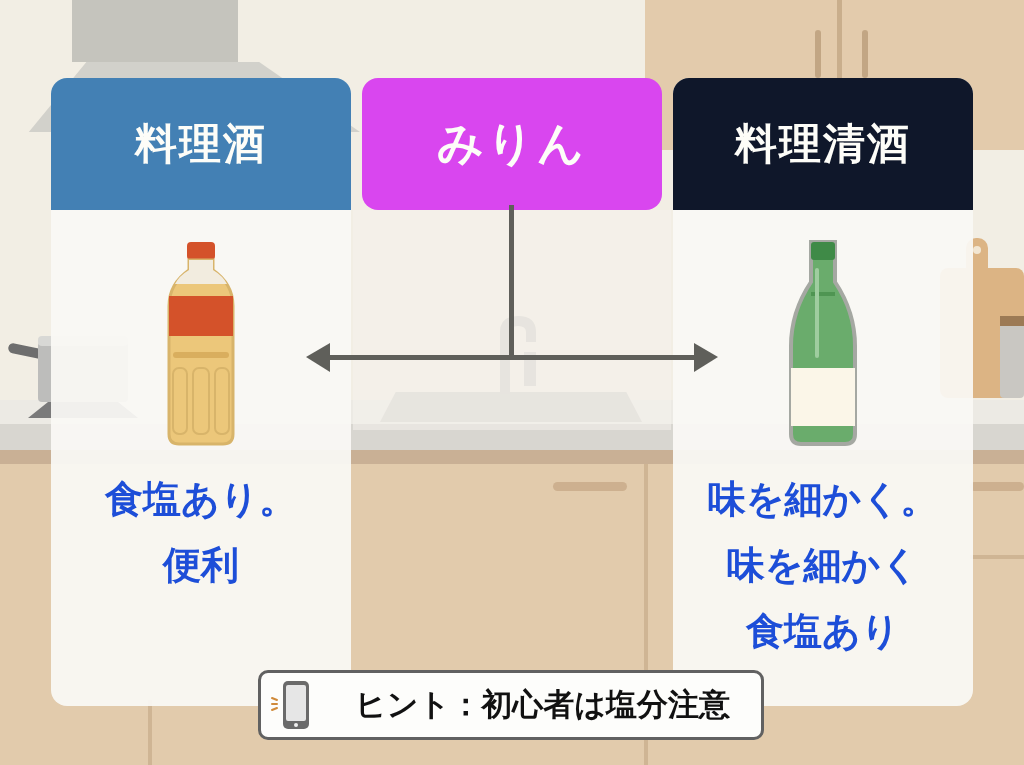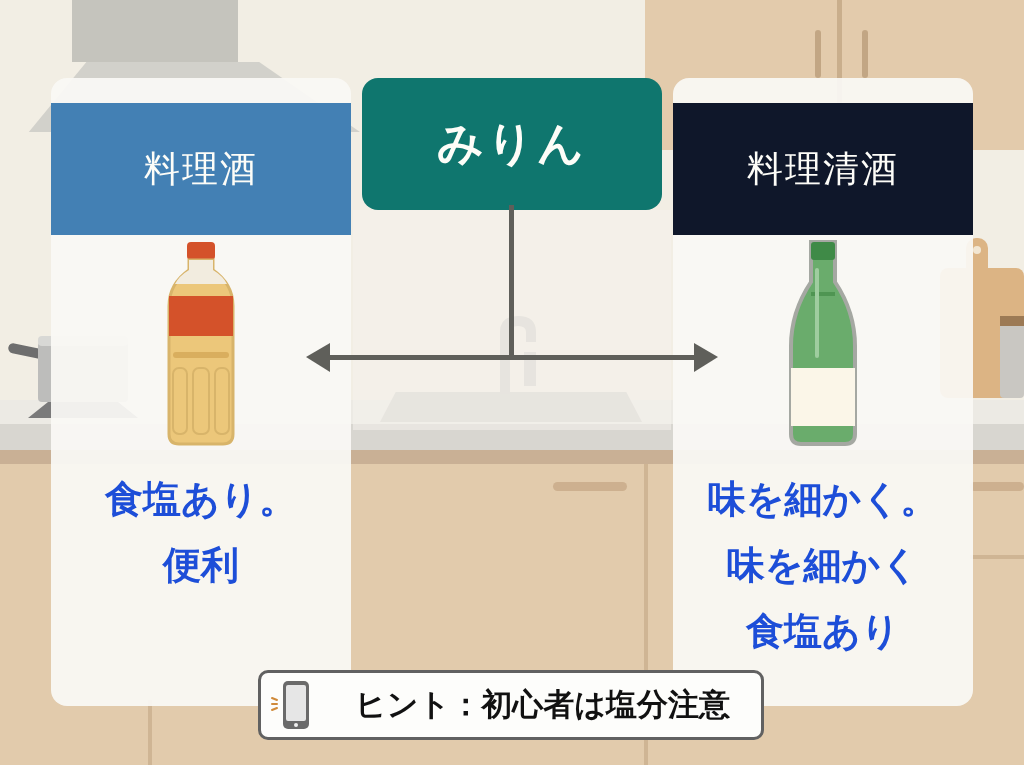--- a/index.html
+++ b/index.html
@@ -18,26 +18,26 @@
   .lower-cab{left:0;top:464px;width:1024px;height:301px;background:#e2cbac;}
   .lower-split{top:464px;width:4px;height:301px;background:#cfb594;}
   .lower-handle{height:9px;border-radius:5px;background:#cdb08f;}
   .sink{left:380px;top:392px;width:262px;height:30px;background:#d5d4cf;clip-path:polygon(6% 0,94% 0,100% 100%,0 100%);}
   .faucet{left:496px;top:312px;width:44px;height:82px;}
   .pot{left:8px;top:318px;width:150px;height:100px;}
   .board{left:940px;top:238px;width:84px;height:160px;}
 
   
   .card{top:78px;width:300px;height:628px;background:rgba(250,249,245,0.93);border-radius:16px;overflow:hidden;}
-  .card-head{height:132px;display:flex;align-items:center;justify-content:center;color:#fdfdf8;font-size:36px;font-weight:normal;letter-spacing:2px;margin-top:25px;}
+  .card-head{height:132px;display:flex;align-items:center;justify-content:center;color:#fdfdf8;font-size:42px;font-weight:bold;letter-spacing:2px;}
   .card-left{left:51px;}
   .card-right{left:673px;}
   .card-left .card-head{background:#4380b4;}
   .card-right .card-head{background:#0f172a;}
-  .mirin{left:362px;top:78px;width:300px;height:132px;background:#0f766e;border-radius:16px;display:flex;align-items:center;justify-content:center;color:#fdfdf8;font-size:46px;font-weight:bold;letter-spacing:3px;}
+  .mirin{left:362px;top:78px;width:300px;height:132px;background:#d946ef;border-radius:16px;display:flex;align-items:center;justify-content:center;color:#fdfdf8;font-size:46px;font-weight:bold;letter-spacing:3px;}
   .center-panel{left:353px;top:210px;width:318px;height:220px;background:rgba(245,243,237,0.55);}
   .card-text{position:absolute;left:0;width:100%;text-align:center;color:#1d4ed8;font-size:38px;font-weight:bold;line-height:66px;}
   .card-text div{white-space:nowrap;}
   .bottle{position:absolute;}
 
   
   .arrow{left:300px;top:205px;width:424px;height:170px;}
 
   
   .hint{left:258px;top:670px;width:506px;height:70px;background:#fdfdfb;border:3px solid #616161;border-radius:10px;box-sizing:border-box;display:flex;align-items:center;gap:24px;}

